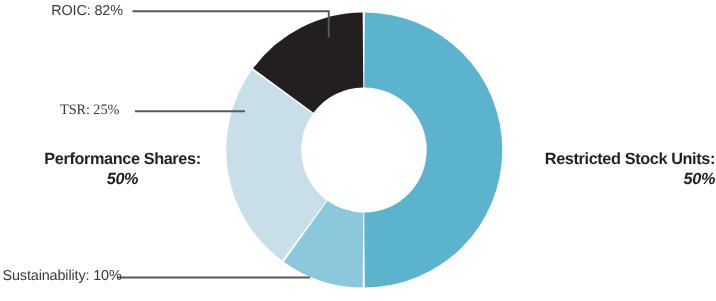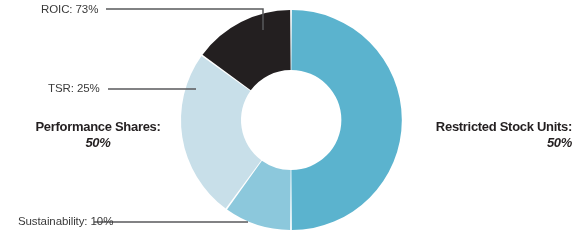--- a/index.html
+++ b/index.html
@@ -14,22 +14,22 @@
 
   .callout-label{
     position:absolute;
     font-family:"Liberation Sans", sans-serif;
     font-size:11.5px;
     color:#3a3a3a;
     white-space:nowrap;
     letter-spacing:-0.1px;
   }
   #label-roic{left:41px;top:3px;}
-  #label-tsr{left:48px;top:82px;}
-  #label-sustainability{left:18px;top:215px;}
+  #label-tsr{left:48px;top:82px;font-family:Liberation Serif, serif;}
+  #label-sustainability{left:2px;top:215px;}
 
   .big-label{
     position:absolute;
     font-family:"Liberation Sans", sans-serif;
     font-weight:bold;
     font-size:13px;
     color:#231f20;
     text-align:center;
     line-height:1.25;
     white-space:nowrap;
@@ -57,21 +57,21 @@
       <path fill="#231f20" d="M 202.52 54.65 A 110 110 0 0 1 290.14 10.00 L 290.61 70.00 A 50 50 0 0 0 250.78 90.29 Z"></path>
     </g>
 
     <g stroke="#58595b" stroke-width="1.5" fill="none">
       <path d="M 106 9 L 263 9 L 263 30"></path>
       <line x1="108" y1="89" x2="196" y2="89"></line>
       <line x1="94" y1="222" x2="248" y2="222"></line>
     </g>
   </svg>
 
-  <div class="callout-label" id="label-roic">ROIC: 73%</div>
+  <div class="callout-label" id="label-roic">ROIC: 82%</div>
 
   <div class="callout-label" id="label-tsr">TSR: 25%</div>
 
   <div class="callout-label" id="label-sustainability">Sustainability: 10%</div>
 
   <div class="big-label" id="label-performance-shares">
     <span>Performance Shares:</span>
     <span class="pct">50%</span>
   </div>
 

